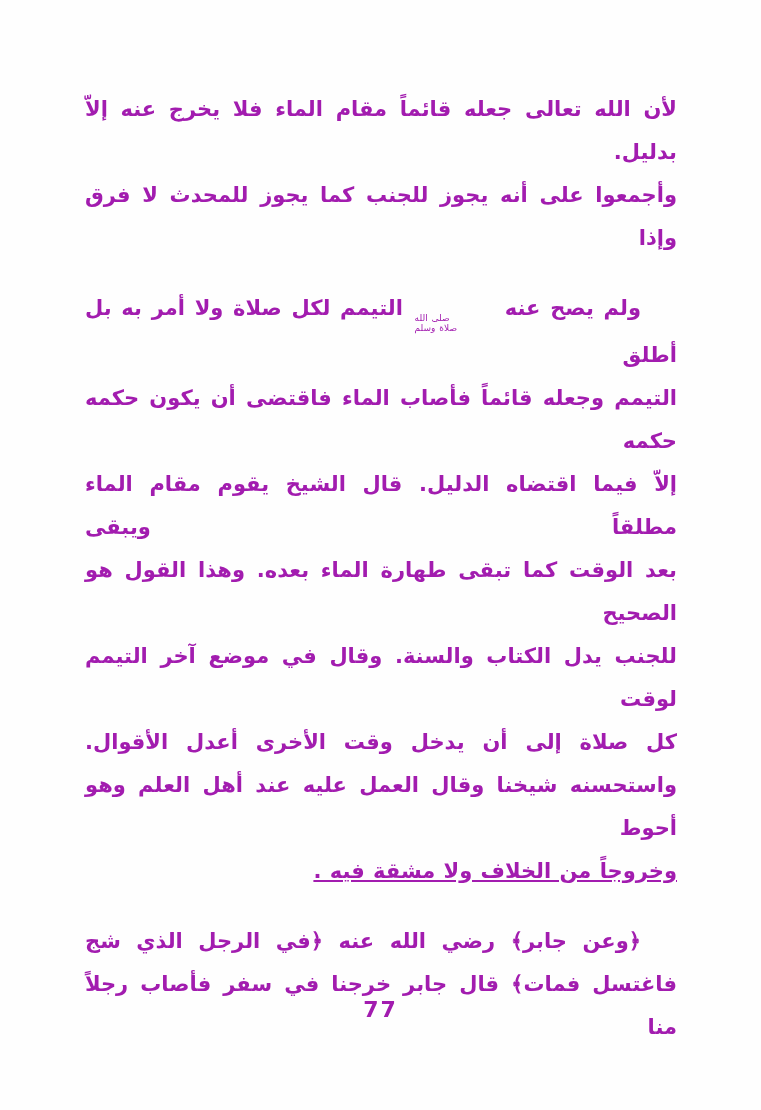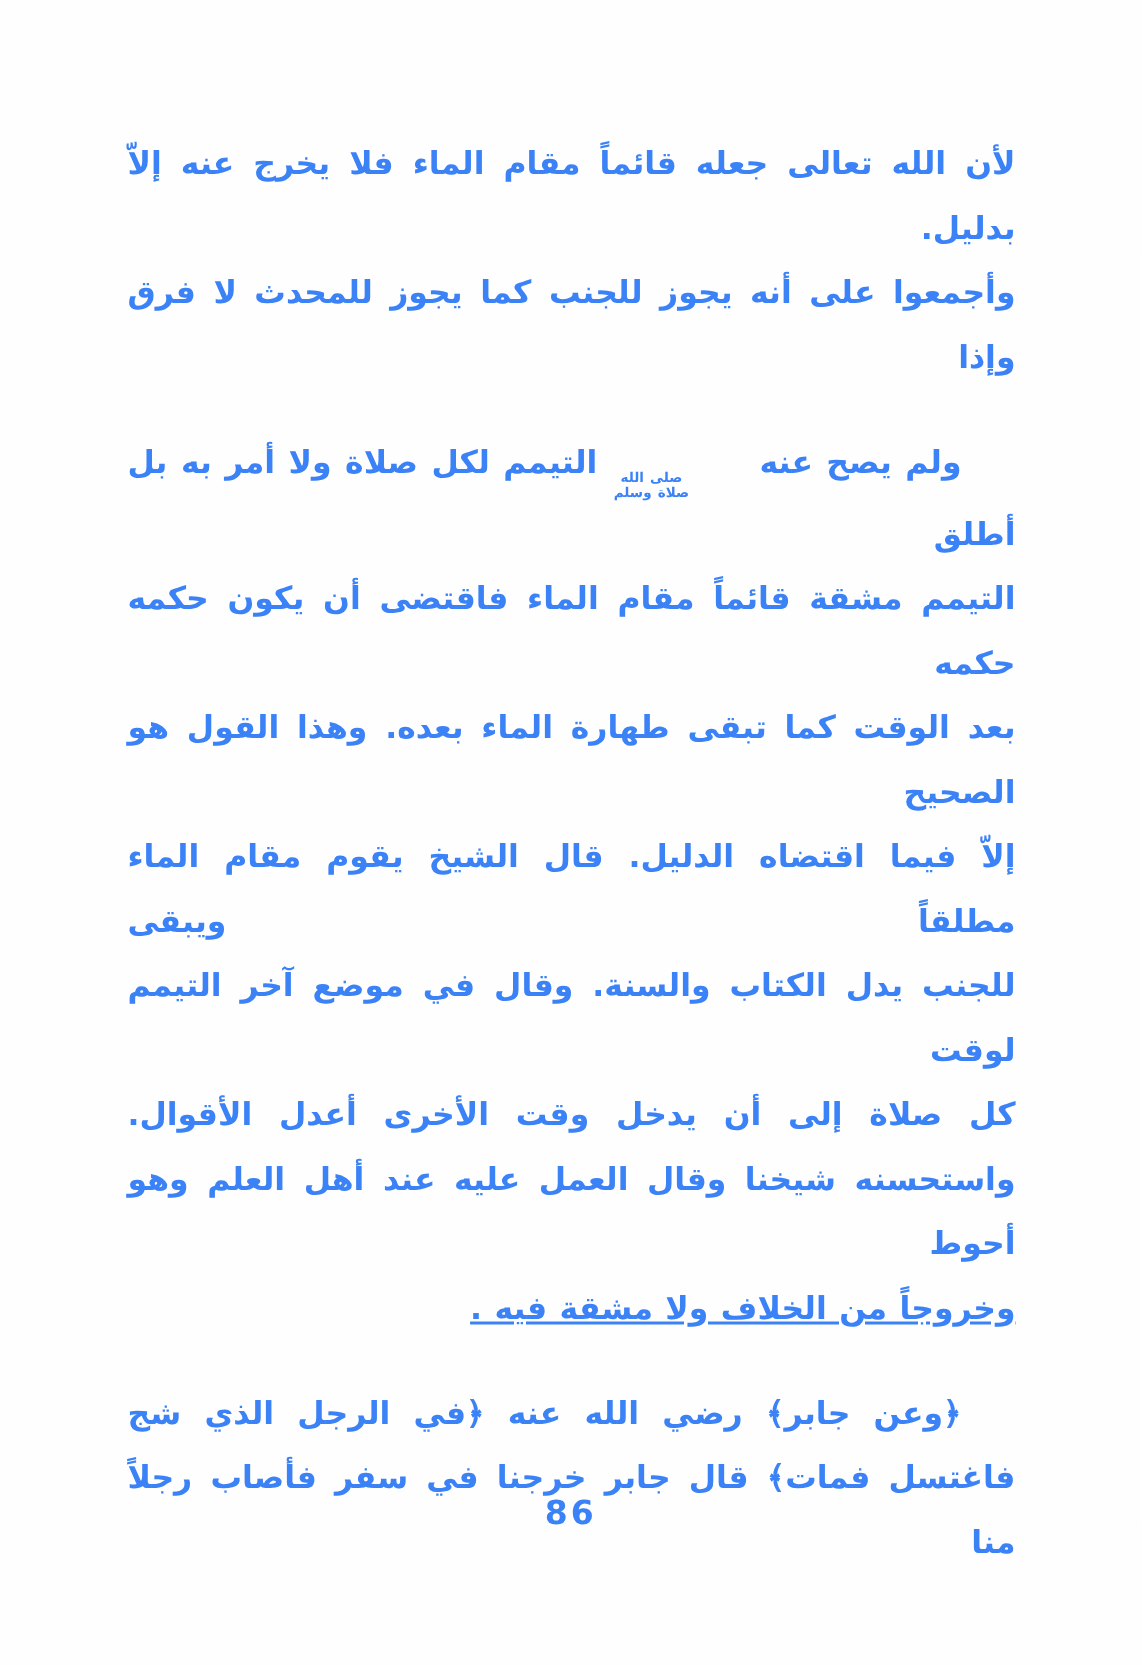--- a/index.html
+++ b/index.html
@@ -8,21 +8,21 @@
     background: #ffffff;
   }
   .page {
     position: relative;
     width: 761px;
     height: 1110px;
     background: #fefefe;
     overflow: hidden;
     direction: rtl;
     font-family: "DejaVu Sans", sans-serif;
-    color: #3b82f6;
+    color: #a21caf;
   }
   .text-block {
     position: absolute;
     top: 88px;
     right: 84px;
     width: 592px;
     font-size: 21px;
     font-weight: 700;
   }
   .paragraph {
@@ -42,23 +42,23 @@
   }
   
   .paragraph.short-last .line:last-child {
     text-align-last: auto;
     text-decoration: underline;
   }
   
   .saw {
     display: inline-flex;
     flex-direction: column;
-    align-items: center;
+    align-items: flex-end;
     font-size: 9px;
-    font-weight: 700;
+    font-weight: 400;
     line-height: 1.15;
     vertical-align: -6px;
     margin: 0 2px;
     letter-spacing: 0;
   }
   .saw span { display: block; white-space: nowrap; }
   .page-number {
     position: absolute;
     top: 997px;
     left: 0;
@@ -77,27 +77,27 @@
   <main class="text-block">
       <div class="paragraph">
         <div class="line">لأن الله تعالى جعله قائماً مقام الماء فلا يخرج عنه إلاّ بدليل.</div>
         <div class="line">وأجمعوا على أنه يجوز للجنب كما يجوز للمحدث لا فرق وإذا</div>
       </div>
       <div class="paragraph indent short-last">
         <div class="line">ولم يصح عنه <span class="saw">
             <span>صلى الله</span>
             <span>صلاة وسلم</span>
           </span> التيمم لكل صلاة ولا أمر به بل أطلق</div>
-        <div class="line">التيمم مشقة قائماً مقام الماء فاقتضى أن يكون حكمه حكمه</div>
+        <div class="line">التيمم وجعله قائماً فأصاب الماء فاقتضى أن يكون حكمه حكمه</div>
+        <div class="line">إلاّ فيما اقتضاه الدليل. قال الشيخ يقوم مقام الماء مطلقاً ويبقى</div>
         <div class="line">بعد الوقت كما تبقى طهارة الماء بعده. وهذا القول هو الصحيح</div>
-        <div class="line">إلاّ فيما اقتضاه الدليل. قال الشيخ يقوم مقام الماء مطلقاً ويبقى</div>
         <div class="line">للجنب يدل الكتاب والسنة. وقال في موضع آخر التيمم لوقت</div>
         <div class="line">كل صلاة إلى أن يدخل وقت الأخرى أعدل الأقوال.</div>
         <div class="line">واستحسنه شيخنا وقال العمل عليه عند أهل العلم وهو أحوط</div>
         <div class="line">وخروجاً من الخلاف ولا مشقة فيه .</div>
       </div>
       <div class="paragraph indent">
         <div class="line">﴿وعن جابر﴾ رضي الله عنه ﴿في الرجل الذي شج</div>
         <div class="line">فاغتسل فمات﴾ قال جابر خرجنا في سفر فأصاب رجلاً منا</div>
       </div>
     </main>
-  <div class="page-number">86</div>
+  <div class="page-number">77</div>
 </div>
 
 </body></html>

